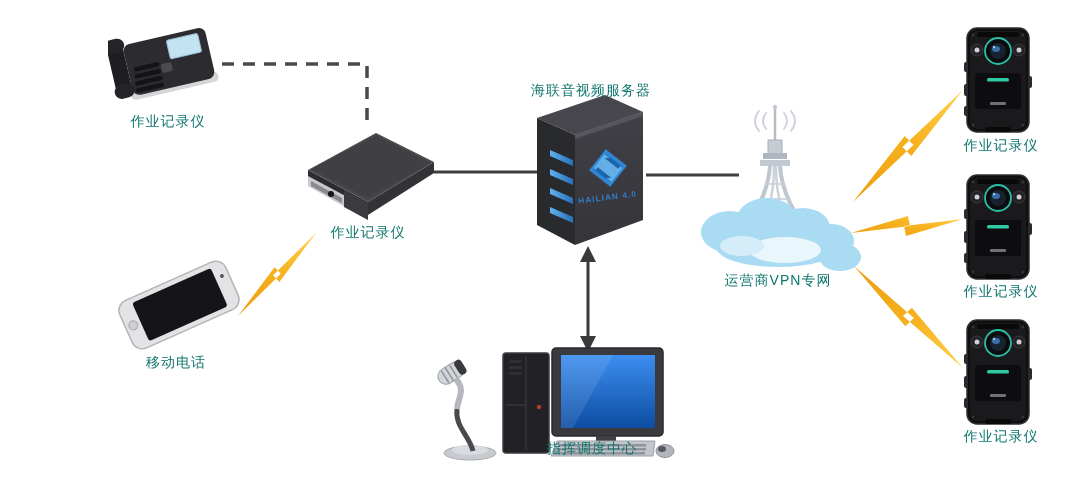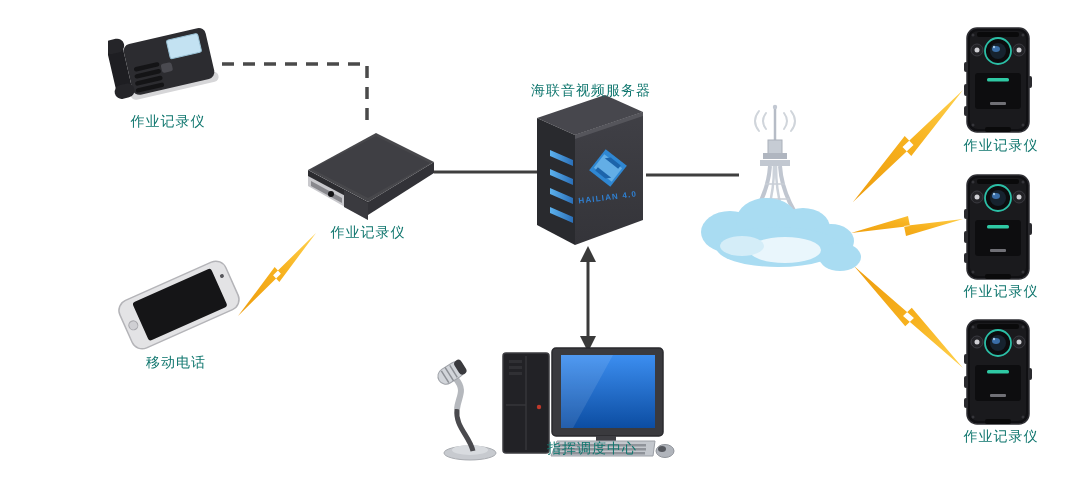--- a/index.html
+++ b/index.html
@@ -157,20 +157,21 @@
       <ellipse cx="40" cy="132" rx="29" ry="21"></ellipse>
       <ellipse cx="77" cy="121" rx="31" ry="23"></ellipse>
       <ellipse cx="113" cy="128" rx="27" ry="20"></ellipse>
       <ellipse cx="141" cy="141" rx="23" ry="17"></ellipse>
       <ellipse cx="88" cy="147" rx="62" ry="20"></ellipse>
       <ellipse cx="150" cy="157" rx="21" ry="14"></ellipse>
       <ellipse cx="95" cy="150" rx="36" ry="13" fill="#e9f6fc"></ellipse>
       <ellipse cx="52" cy="146" rx="22" ry="10" fill="#d4edf8"></ellipse>
     </g>
   </svg>
+  <div class="node-label" style="left:778px;top:272px">运营商VPN专网</div>
 
   <svg class="node-icon" style="left:425px;top:345px" width="255" height="120" viewBox="0 0 255 120">
     <defs>
       <linearGradient id="scrG" x1="0" y1="0" x2="0" y2="1">
         <stop offset="0" stop-color="#3c8ef0"></stop>
         <stop offset="1" stop-color="#0c4da2"></stop>
       </linearGradient>
     </defs>
     <g>
       <ellipse cx="45" cy="108" rx="26" ry="7" fill="#c7cacf" stroke="#a8abb0" stroke-width="1"></ellipse>

